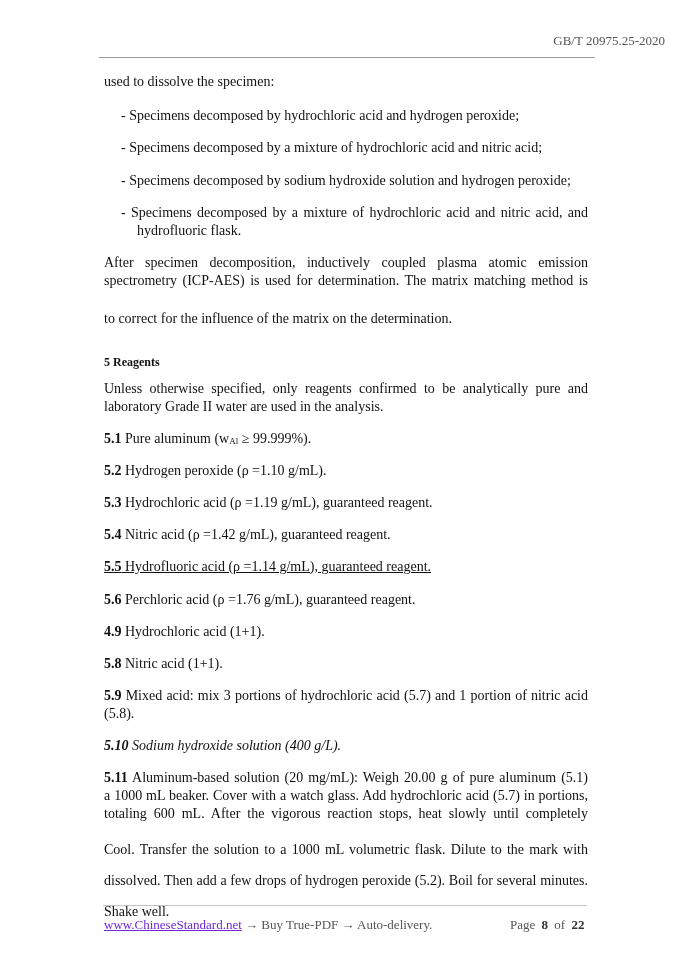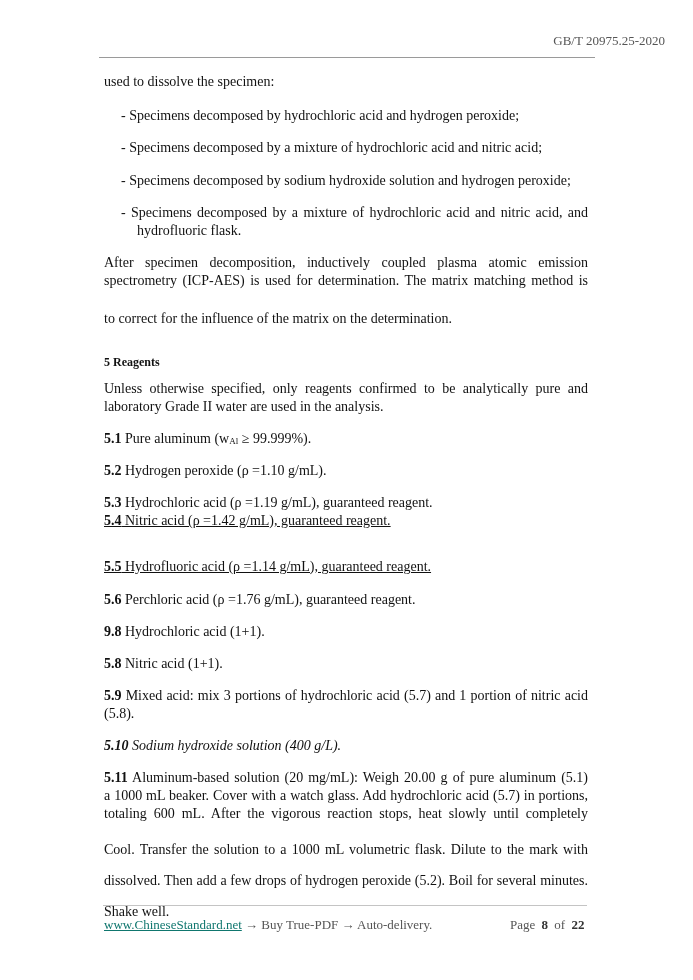--- a/index.html
+++ b/index.html
@@ -11,21 +11,21 @@
   .rule-bottom { position: absolute; top: 905px; left: 103px; width: 484px; height: 1px; background: #c4c4c4; }
   .p { position: absolute; left: 104px; width: 484px; font-size: 14px; line-height: 18px; text-align: justify; }
   .just-last::after { content: ""; display: inline-block; width: 100%; }
   .bullet { position: absolute; left: 121px; width: 467px; font-size: 14px; line-height: 18px; }
   .bullet-wrap { position: absolute; left: 121px; width: 467px; font-size: 14px; line-height: 18px; text-align: justify; }
   .bullet-cont { position: absolute; left: 137px; font-size: 14px; line-height: 18px; }
   .h1 { position: absolute; left: 104px; top: 338px; font-size: 12px; font-weight: bold; margin-top: 17px; }
   b.num { font-weight: bold; }
   sub.small { font-size: 9px; vertical-align: -1px; }
   .footer-link { position: absolute; left: 104px; top: 917px; font-size: 13px; color: #555; }
-  .footer-link a { color: #0f766e; text-decoration: underline; }
+  .footer-link a { color: #6d28d9; text-decoration: underline; }
   .footer-page { position: absolute; left: 510px; top: 917px; font-size: 13px; color: #555; word-spacing: 3px; }
   .footer-page b { color: #333; }
 </style>
 </head>
 <body>
 
 <div class="page-header">GB/T 20975.25-2020</div>
 <div class="rule-top"></div>
 
 <div class="p" style="top:73px;">used to dissolve the specimen:</div>
@@ -47,31 +47,31 @@
 
 <div class="p" style="top:430px;">
   <b class="num">5.1</b><span> Pure aluminum (w</span><sub class="small">Al</sub><span> ≥ 99.999%).</span>
 </div>
 <div class="p" style="top:462px;">
   <b class="num">5.2</b><span> Hydrogen peroxide (ρ =1.10 g/mL).</span>
 </div>
 <div class="p" style="top:494px;">
   <b class="num">5.3</b><span> Hydrochloric acid (ρ =1.19 g/mL), guaranteed reagent.</span>
 </div>
-<div class="p" style="top:512px;text-decoration:underline;">
+<div class="p" style="top:526px;">
   <b class="num">5.4</b><span> Nitric acid (ρ =1.42 g/mL), guaranteed reagent.</span>
 </div>
 <div class="p" style="top:558px;text-decoration:underline;">
   <b class="num">5.5</b><span> Hydrofluoric acid (ρ =1.14 g/mL), guaranteed reagent.</span>
 </div>
 <div class="p" style="top:591px;">
   <b class="num">5.6</b><span> Perchloric acid (ρ =1.76 g/mL), guaranteed reagent.</span>
 </div>
 <div class="p" style="top:623px;">
-  <b class="num">9.8</b><span> Hydrochloric acid (1+1).</span>
+  <b class="num">4.9</b><span> Hydrochloric acid (1+1).</span>
 </div>
 <div class="p" style="top:655px;">
   <b class="num">5.8</b><span> Nitric acid (1+1).</span>
 </div>
 <div class="p just-last" style="top:687px; height:18px; overflow:hidden;">
   <b class="num">5.9</b><span> Mixed acid: mix 3 portions of hydrochloric acid (5.7) and 1 portion of nitric acid</span>
 </div>
 <div class="p" style="top:705px;">(5.8).</div>
 
 <div class="p" style="top:737px;font-style:italic;">

